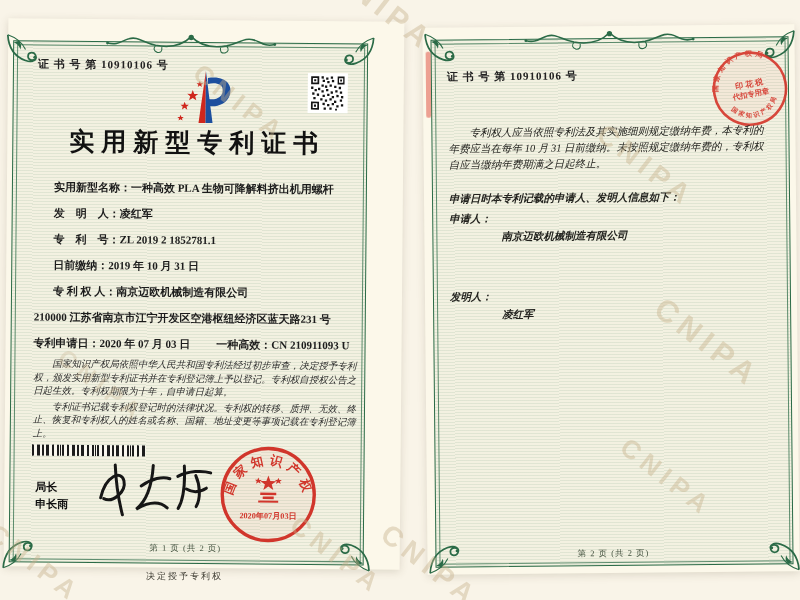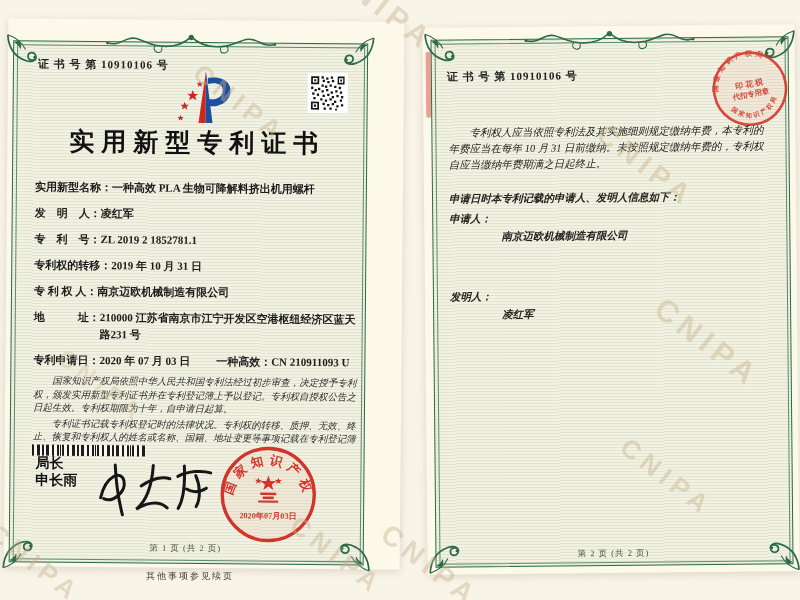--- a/index.html
+++ b/index.html
@@ -38,32 +38,32 @@
   #p1-certno{left:30px;top:38px;}
   #p2-certno{left:24px;top:42px;}
   #qr{position:absolute;left:300px;top:52px;width:38px;height:38px;background:#fff;padding:1px;}
   #logo{position:absolute;left:167px;top:48px;width:60px;height:60px;}
   #p1-title{
     position:absolute;left:20px;top:106px;width:340px;text-align:center;
     font-size:25px;font-weight:bold;color:#111;letter-spacing:7px;white-space:nowrap;
   }
   #p1-fields{position:absolute;left:28px;top:160px;width:326px;font-size:11px;color:#1c1c1c;font-weight:600;}
   .frow{display:flex;line-height:17px;margin-bottom:9px;}
-  .frow .lbl{white-space:pre;flex:none;}
+  .frow .lbl{white-space:pre;flex:none;margin-left:19px;}
   .frow .val{flex:1;}
   .grantrow{display:flex;gap:26px;line-height:17px;margin-top:2px;}
   .paras{margin-top:6px;font-weight:400;font-style:italic;font-size:9.5px;line-height:13.5px;color:#2d2d2d;}
   .paras p{margin:0 0 2px 0;text-indent:2em;}
   #barcode{
     position:absolute;left:27px;top:426px;width:114px;height:11px;background:#f8f6ee;
     background-image:
       repeating-linear-gradient(90deg,#1c1c1c 0 2px,transparent 2px 5px),
       repeating-linear-gradient(90deg,#1c1c1c 0 1px,transparent 1px 7px);
   }
-  #director-block{position:absolute;left:31px;top:436px;font-size:14px;color:#111;font-weight:600;line-height:17px;}
+  #director-block{position:absolute;left:31px;top:460px;font-size:11px;color:#111;font-weight:600;line-height:17px;}
   #signature{position:absolute;left:82px;top:436px;width:130px;height:66px;transform:rotate(-3deg);}
   #seal1{position:absolute;left:214px;top:424px;width:100px;height:100px;opacity:.92;}
   .pgfoot{position:absolute;text-align:center;font-size:8.5px;color:#44523f;letter-spacing:1px;}
   #p1-foot{left:5px;top:523px;width:353px;}
   #p2-foot{left:8px;top:522px;width:356px;}
   
   #seal2{position:absolute;left:287px;top:24px;width:80px;height:80px;opacity:.9;transform:rotate(-10deg);}
   #seam{position:absolute;left:3px;top:24px;width:5px;height:66px;background:rgba(222,72,58,.5);filter:blur(.6px);border-radius:2px;}
   #p2-body{position:absolute;left:25px;top:98px;width:320px;font-size:10.5px;line-height:16px;color:#23231f;font-weight:600;}
   #p2-body .para{text-indent:2em;margin:0 0 14px 0;font-style:italic;font-weight:500;}
@@ -163,29 +163,28 @@
       </div>
       <div class="frow">
         <span class="lbl">发　明　人：</span>
         <span class="val">凌红军</span>
       </div>
       <div class="frow">
         <span class="lbl">专　利　号：</span>
         <span class="val">ZL 2019 2 1852781.1</span>
       </div>
       <div class="frow">
-        <span class="lbl">专利权的转移：</span>
+        <span class="lbl">日前缴纳：</span>
         <span class="val">2019 年 10 月 31 日</span>
       </div>
       <div class="frow">
         <span class="lbl">专 利 权 人：</span>
         <span class="val">南京迈欧机械制造有限公司</span>
       </div>
       <div class="frow">
-        <span class="lbl">地　　　址：</span>
         <span class="val">210000 江苏省南京市江宁开发区空港枢纽经济区蓝天路231 号</span>
       </div>
       <div class="grantrow">
         <span><span>专利申请日：</span><span>2020 年 07 月 03 日</span></span>
         <span><span>一种高效：</span><span>CN 210911093 U</span></span>
       </div>
       <div class="paras">
         <p>国家知识产权局依照中华人民共和国专利法经过初步审查，决定授予专利权，颁发实用新型专利证书并在专利登记簿上予以登记。专利权自授权公告之日起生效。专利权期限为十年，自申请日起算。</p>
         <p>专利证书记载专利权登记时的法律状况。专利权的转移、质押、无效、终止、恢复和专利权人的姓名或名称、国籍、地址变更等事项记载在专利登记簿上。</p>
       </div>
@@ -274,21 +273,21 @@
       <p class="kv-label" id="p2-intro">申请日时本专利记载的申请人、发明人信息如下：</p>
       <p class="kv-label">申请人：</p>
       <p class="kv-value">南京迈欧机械制造有限公司</p>
       <p class="kv-label" id="p2-inventor-label">发明人：</p>
       <p class="kv-value">凌红军</p>
     </div>
 
     <div class="pgfoot" id="p2-foot">第 2 页 (共 2 页)</div>
   </div>
 
-  <div id="cont-note">其他事项参见续页</div>
+  <div id="cont-note">决定授予专利权</div>
 
   <span class="wm" style="left:185px;top:88px;font-size:26px;">CNIPA</span>
   <span class="wm" style="left:322px;top:-10px;font-size:30px;">CNIPA</span>
   <span class="wm" style="left:50px;top:372px;font-size:24px;color:rgba(198,176,138,.3);">CNIPA</span>
   <span class="wm" style="left:588px;top:150px;font-size:28px;">CNIPA</span>
   <span class="wm" style="left:645px;top:325px;font-size:31px;">CNIPA</span>
   <span class="wm" style="left:612px;top:462px;font-size:26px;">CNIPA</span>
   <span class="wm" style="left:282px;top:540px;font-size:26px;">CNIPA</span>
   <span class="wm" style="left:372px;top:550px;font-size:28px;">CNIPA</span>
   <span class="wm" style="left:-20px;top:548px;font-size:26px;">CNIPA</span>

